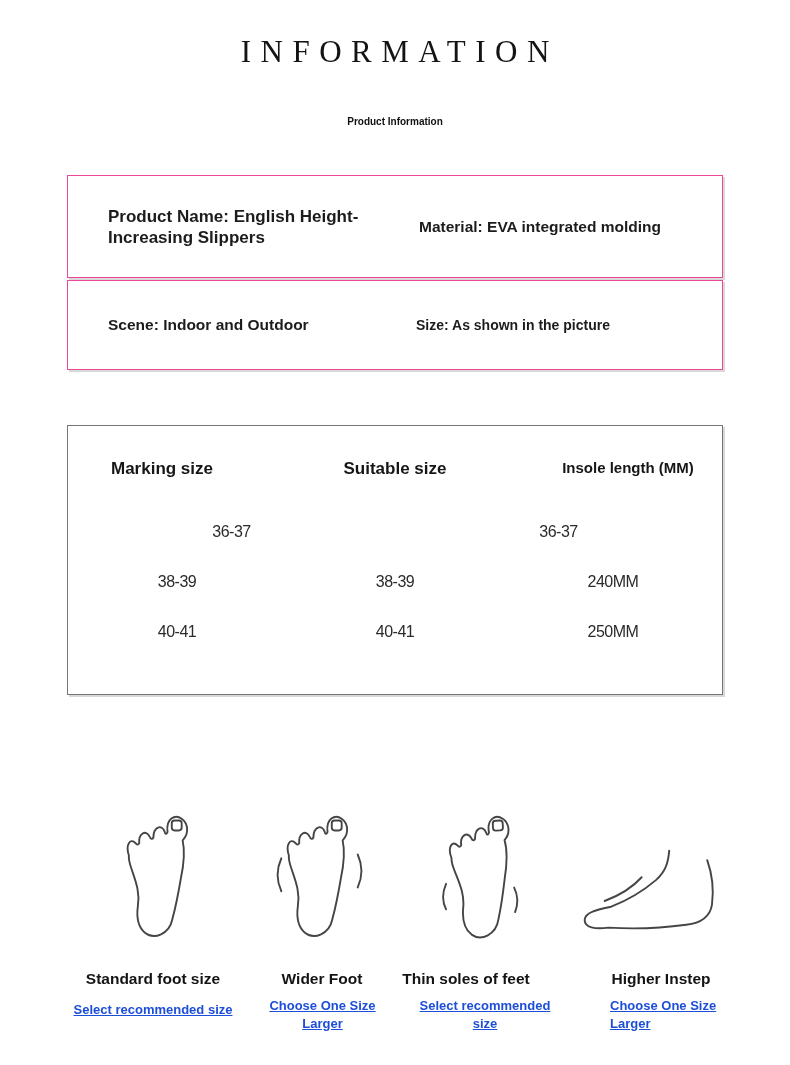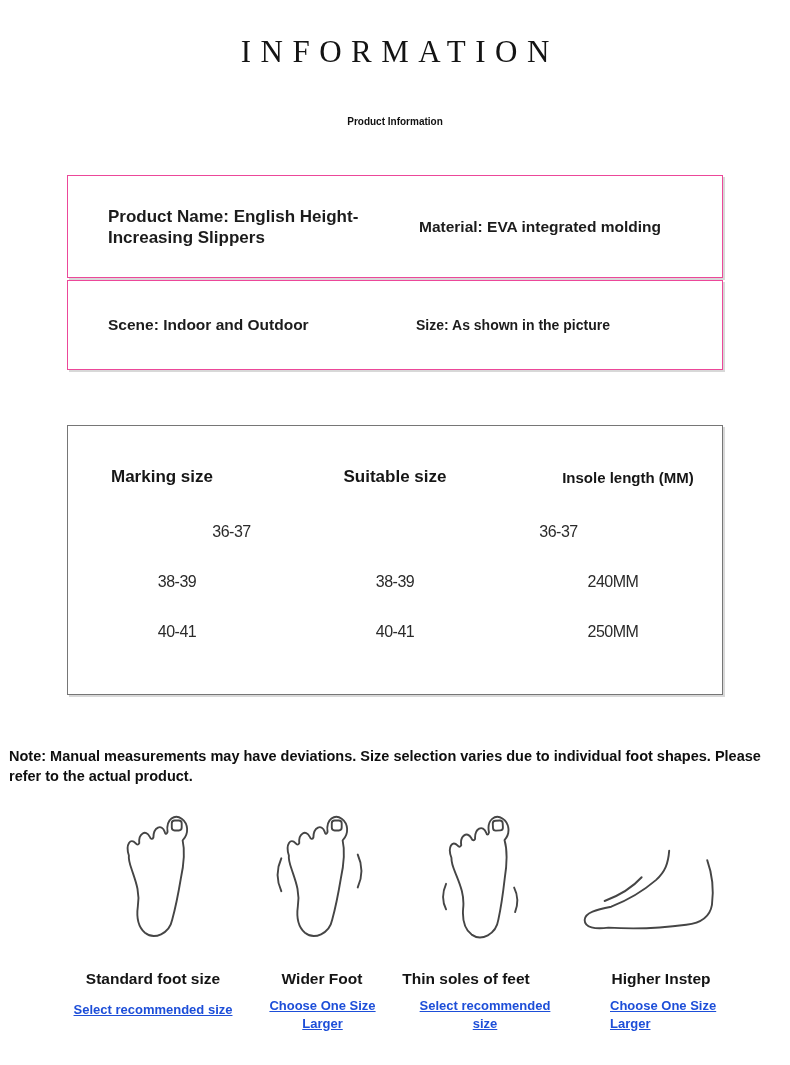--- a/index.html
+++ b/index.html
@@ -62,21 +62,21 @@
   
   .size-chart {
     position: absolute;
     left: 67px; top: 425px;
     width: 656px; height: 270px;
     border: 1px solid #767676;
     box-shadow: 2px 2px 0 #d8d8d8;
     box-sizing: border-box;
     background: #fff;
   }
-  .sc-header-row { display: flex; margin-top: 33px; height: 36px; align-items: center; gap: 45px; }
+  .sc-header-row { display: flex; margin-top: 33px; height: 36px; align-items: flex-start; gap: 45px; }
   .sc-h { flex: 1; text-align: center; font-weight: bold; font-size: 17px; color: #161616; }
   .sc-h-small { font-size: 15px; }
   .sc-rows { margin-top: 12px; }
   .sc-row { display: flex; height: 50px; align-items: center; }
   .sc-cell {
     flex: 1; text-align: center;
     font-size: 16px; font-weight: 400;
     letter-spacing: -0.5px;
     color: #2b2b2b;
   }
@@ -155,21 +155,20 @@
         <div class="sc-cell">240MM</div>
       </div>
       <div class="sc-row">
         <div class="sc-cell">40-41</div>
         <div class="sc-cell">40-41</div>
         <div class="sc-cell">250MM</div>
       </div>
     </div>
   </div>
 
-  <div class="note-text">Note: Manual measurements may have deviations. Size selection varies due to individual foot shapes. Please refer to the actual product.</div>
 
   <svg class="foot-icon fi-1" width="96" height="132" viewBox="0 0 100 140" fill="none" stroke="#454545" stroke-width="2" stroke-linecap="round" stroke-linejoin="round">
     <path d="M 17 45 C 13 33 19 26 24 32 C 25.5 34 27 34 28 32 C 27 22 35 17 39 25 C 40 28 42 28 43 26 C 43 15 52 11 55 20 C 55.5 23 57 23 58 20 C 56 6 66 1 73 6 C 80 11 81 22 74 29 C 77 42 75 56 72 70 C 69 88 66 102 63 113 C 60 128 44 135 34 127 C 26 120 25 110 26.5 99 C 29 84 24 72 20 60 C 17.5 53 16.5 49 17 45 Z"></path>
     <rect x="62.5" y="8" width="10.5" height="10.5" rx="3"></rect>
   </svg>
 
   <svg class="foot-icon fi-2" width="104" height="132" viewBox="0 0 110 140" fill="none" stroke="#454545" stroke-width="2" stroke-linecap="round" stroke-linejoin="round">
     <g transform="translate(5 0)">
       <path d="M 17 45 C 13 33 19 26 24 32 C 25.5 34 27 34 28 32 C 27 22 35 17 39 25 C 40 28 42 28 43 26 C 43 15 52 11 55 20 C 55.5 23 57 23 58 20 C 56 6 66 1 73 6 C 80 11 81 22 74 29 C 77 42 75 56 72 70 C 69 88 66 102 63 113 C 60 128 44 135 34 127 C 26 120 25 110 26.5 99 C 29 84 24 72 20 60 C 17.5 53 16.5 49 17 45 Z"></path>
       <rect x="62.5" y="8" width="10.5" height="10.5" rx="3"></rect>

